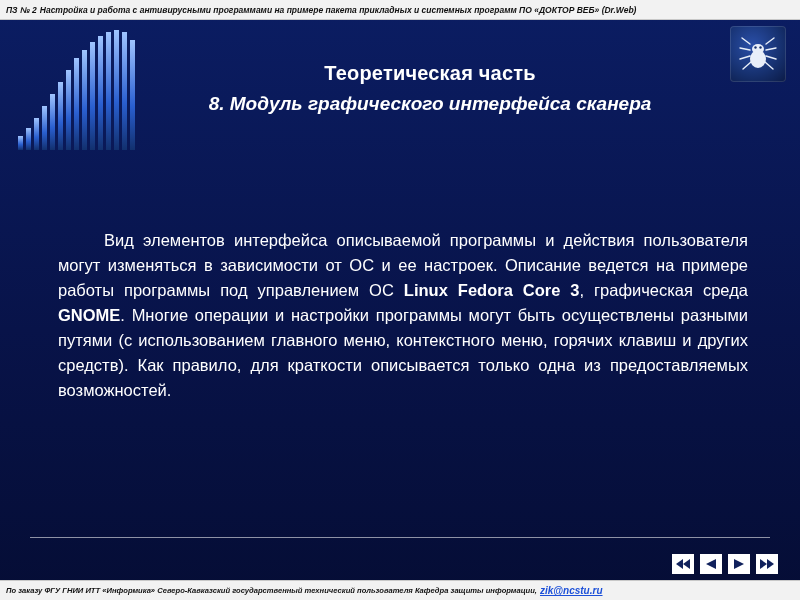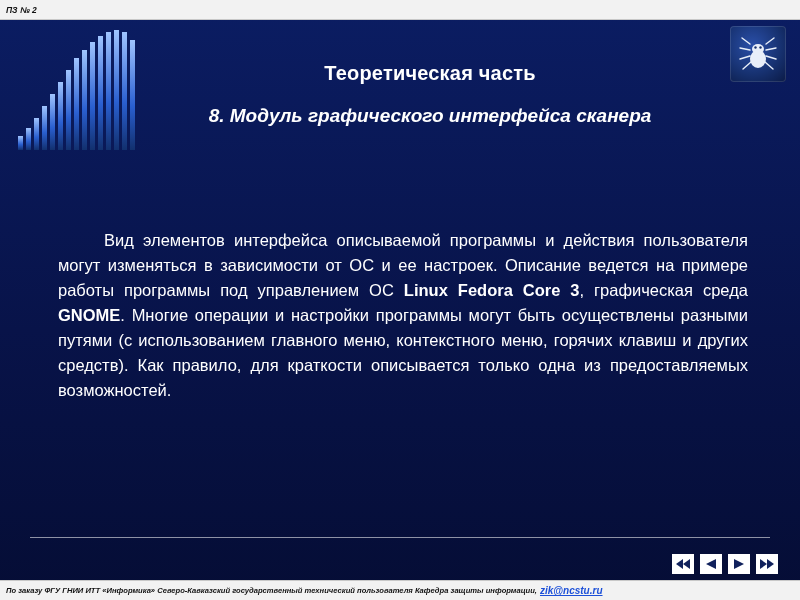--- a/index.html
+++ b/index.html
@@ -115,21 +115,21 @@
     left: 120px;
     top: 62px;
     width: 620px;
     text-align: center;
     color: #ffffff;
   }
   .heading .line1 {
     font-size: 20px;
     font-weight: bold;
     letter-spacing: 0.2px;
-    margin-bottom: 20px;
+    margin-bottom: 8px;
   }
   .heading .line2 {
     font-size: 19px;
     font-weight: bold;
     font-style: italic;
   }
 
   
   .body-text {
     position: absolute;
@@ -173,20 +173,21 @@
   }
   .nav .btn svg { display: block; }
 </style>
 </head>
 <body>
 
 <div class="slide">
 
   <div class="top-bar">
     <span class="pz">ПЗ № 2</span>
+    <span class="title">Настройка и работа с антивирусными программами на примере пакета прикладных и системных программ ПО «ДОКТОР ВЕБ» (Dr.Web)</span>
   </div>
 
   <div class="bars">
       <i style="left: 0px; height: 14px;"></i>
       <i style="left: 8px; height: 22px;"></i>
       <i style="left: 16px; height: 32px;"></i>
       <i style="left: 24px; height: 44px;"></i>
       <i style="left: 32px; height: 56px;"></i>
       <i style="left: 40px; height: 68px;"></i>
       <i style="left: 48px; height: 80px;"></i>

